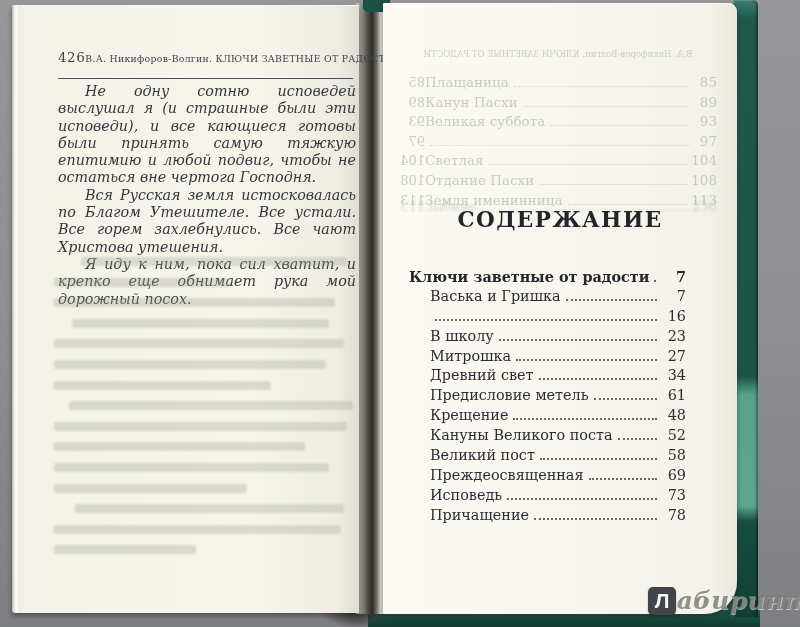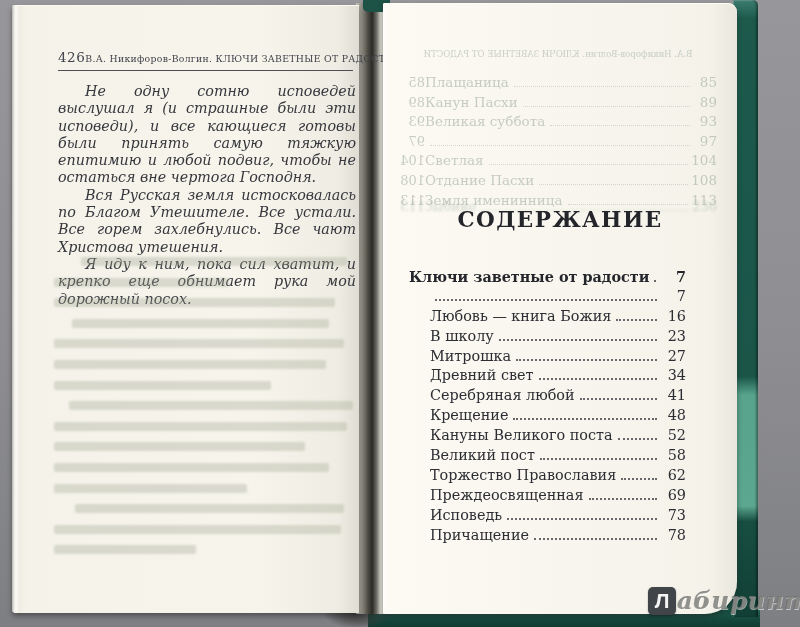--- a/index.html
+++ b/index.html
@@ -32,21 +32,21 @@
       box-shadow:0 3px 5px rgba(35,35,35,.5), inset 0 1px 0 #fbfaf4;}
   .page-left:before{content:"";position:absolute;left:0;top:0;bottom:0;width:7px;
       background:linear-gradient(90deg,#b3b2ae 0,#e9e7e0 2px,#fcfbf6 4px,rgba(0,0,0,0) 7px);
       border-radius:3px 0 0 4px;}
   .page-right{left:383px;top:3px;width:354px;height:611px;
       background:linear-gradient(90deg,#fcfaf3 0%,#f8f6ee 45%,#f4f2e9 92%,#e9e7dd 100%);
       border-radius:2px 9px 32px 2px;
       box-shadow:0 3px 5px rgba(35,35,35,.5), inset 0 1px 0 #fdfcf7, inset 2px 0 2px rgba(255,255,255,.6);}
   
   .lp-header{position:absolute;left:46px;right:6px;top:44px;display:flex;align-items:baseline;
-      padding-bottom:5px;border-bottom:1.5px solid #4e4f56;color:#41424b;}
+      padding-bottom:13px;border-bottom:1.5px solid #4e4f56;color:#41424b;}
   .lp-num{width:42px;font-size:13.5px;letter-spacing:.5px;}
   .lp-title{flex:1;text-align:center;font-size:9.3px;letter-spacing:.3px;padding-right:6px;white-space:nowrap;}
   .lp-body{position:absolute;left:46px;width:298px;top:78px;color:#36373d;font-style:italic;}
   .lp-body p{margin:0;font-size:14.3px;line-height:17.3px;text-align:justify;text-indent:27px;}
   .lp-ghost{position:absolute;left:42px;top:252px;width:302px;filter:blur(1.3px);}
   .gl{height:9px;margin-bottom:11.6px;background:rgba(160,168,148,.34);border-radius:2px;}
   .gl:nth-child(1){width:88%;margin-left:9%;}
   .gl:nth-child(2){width:58%;}
   .gl:nth-child(3){width:93%;}
   .gl:nth-child(4){width:85%;margin-left:6%;}
@@ -191,67 +191,62 @@
         </div>
     </div>
     <h1 class="toc-title">СОДЕРЖАНИЕ</h1>
     <div class="toc" id="toc-rows">
         <div class="t-row b">
           <span class="t-label">Ключи заветные от радости</span>
           <span class="t-dots"></span>
           <span class="t-page">7</span>
         </div>
         <div class="t-row sub">
+          <span class="t-label">Васька и Гришка</span>
           <span class="t-dots"></span>
           <span class="t-page">7</span>
         </div>
         <div class="t-row sub">
-          <span class="t-label">Любовь — книга Божия</span>
           <span class="t-dots"></span>
           <span class="t-page">16</span>
         </div>
         <div class="t-row sub">
           <span class="t-label">В школу</span>
           <span class="t-dots"></span>
           <span class="t-page">23</span>
         </div>
         <div class="t-row sub">
           <span class="t-label">Митрошка</span>
           <span class="t-dots"></span>
           <span class="t-page">27</span>
         </div>
         <div class="t-row sub">
           <span class="t-label">Древний свет</span>
           <span class="t-dots"></span>
           <span class="t-page">34</span>
         </div>
         <div class="t-row sub">
-          <span class="t-label">Серебряная любой</span>
-          <span class="t-dots"></span>
-          <span class="t-page">41</span>
+          <span class="t-label">Предисловие метель</span>
+          <span class="t-dots"></span>
+          <span class="t-page">61</span>
         </div>
         <div class="t-row sub">
           <span class="t-label">Крещение</span>
           <span class="t-dots"></span>
           <span class="t-page">48</span>
         </div>
         <div class="t-row sub">
           <span class="t-label">Кануны Великого поста</span>
           <span class="t-dots"></span>
           <span class="t-page">52</span>
         </div>
         <div class="t-row sub">
           <span class="t-label">Великий пост</span>
           <span class="t-dots"></span>
           <span class="t-page">58</span>
-        </div>
-        <div class="t-row sub">
-          <span class="t-label">Торжество Православия</span>
-          <span class="t-dots"></span>
-          <span class="t-page">62</span>
         </div>
         <div class="t-row sub">
           <span class="t-label">Преждеосвященная</span>
           <span class="t-dots"></span>
           <span class="t-page">69</span>
         </div>
         <div class="t-row sub">
           <span class="t-label">Исповедь</span>
           <span class="t-dots"></span>
           <span class="t-page">73</span>

